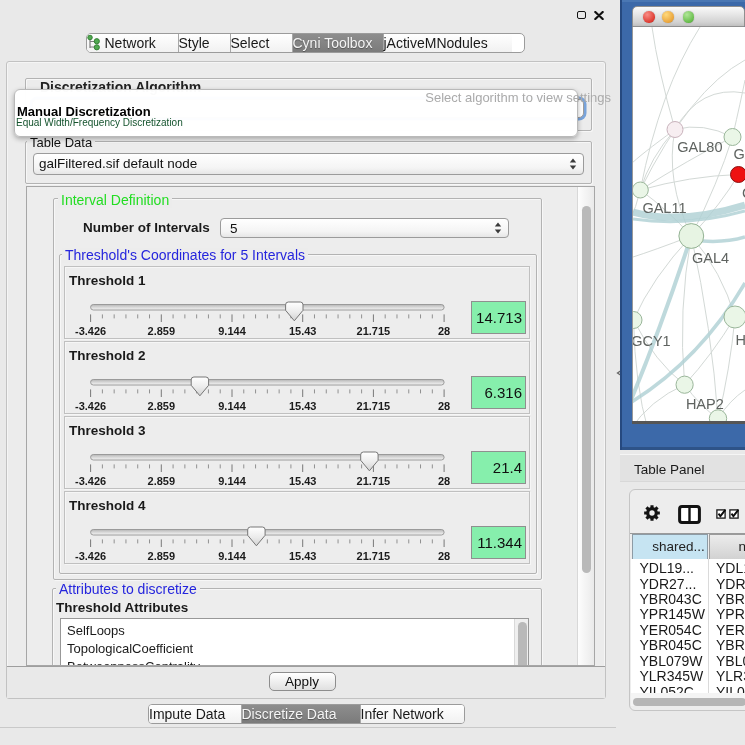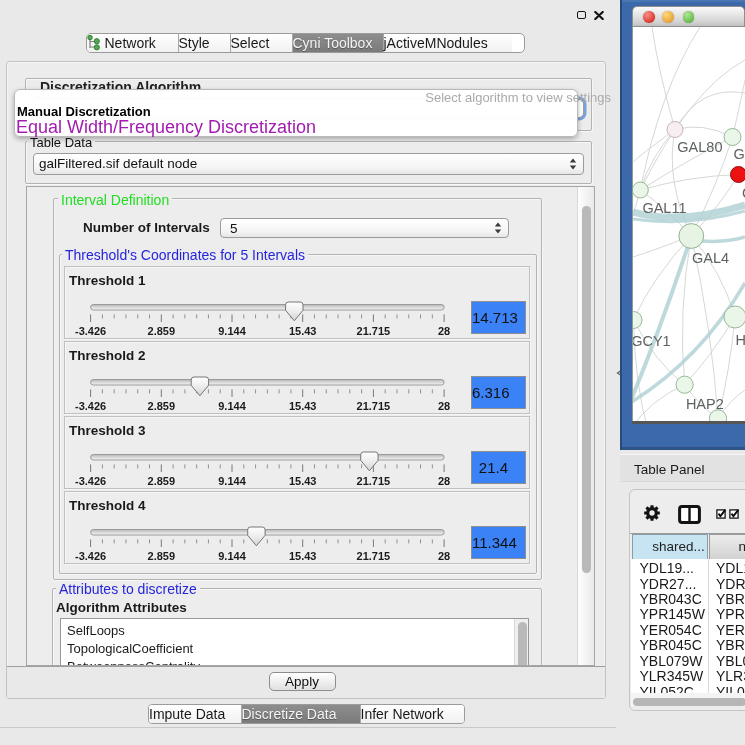--- a/index.html
+++ b/index.html
@@ -34,22 +34,22 @@
 #scrollpane { left:26px; top:186px; width:569px; height:480px; border:1px solid #a6a6a6;
   background:#ededed; overflow:hidden; }
 #vsbtrack { position:absolute; right:0; top:0; width:17px; height:478px;
   background:linear-gradient(to right,#fdfdfd,#eaeaea); border-left:1px solid #d8d8d8; }
 #vsbthumb { position:absolute; right:3.5px; top:19px; width:9px; height:367px;
   background:#b9b9b9; border-radius:5px; }
 
 .tpanel { position:absolute; left:37px; width:466px; height:73.5px;
   border:1px solid #c0c0c0; box-shadow:inset 1px 1px 0 #f6f6f6,1px 1px 0 #f6f6f6; }
 .tptitle { position:absolute; left:4px; top:6px; font-size:13.5px; font-weight:bold; }
-.tfield { position:absolute; left:406px; top:34px; width:55px; height:33px; background:#3b82f6;
-  border:1px solid #8f8f8f; font-size:15px; text-align:right; padding-right:17px; line-height:31px; color:#101010; }
+.tfield { position:absolute; left:406px; top:34px; width:55px; height:33px; background:#86efac;
+  border:1px solid #8f8f8f; font-size:15px; text-align:right; padding-right:3px; line-height:31px; color:#101010; }
 
 #applybar { left:7px; top:666px; width:598px; height:32px; background:#e9e9e9;
   border-top:1px solid #9e9e9e; }
 #applybtn { left:268.5px; top:671.5px; width:67px; height:19px; border:1px solid #8d8d8d;
   border-radius:5px; background:linear-gradient(#ffffff,#e0e0e0); font-size:13.5px;
   text-align:center; line-height:17px; color:#101010; }
 
 .listbox { position:absolute; font-size:13px; }
 
 #bluewin { left:620px; top:0; width:125px; height:450px; background:#3c69a9;
@@ -241,21 +241,21 @@
             <text x="167.0" y="39.5" font-size="11" font-weight="bold" fill="#1b1b1b" text-anchor="middle">9.144</text>
             <text x="237.7" y="39.5" font-size="11" font-weight="bold" fill="#1b1b1b" text-anchor="middle">15.43</text>
             <text x="308.4" y="39.5" font-size="11" font-weight="bold" fill="#1b1b1b" text-anchor="middle">21.715</text>
             <text x="379.1" y="39.5" font-size="11" font-weight="bold" fill="#1b1b1b" text-anchor="middle">28</text>
             <path d="M182.7 9.8 Q182.7 7 185.4 7 L197.4 7 Q200.1 7 200.1 9.8 L200.1 15.3 L191.4 25.8 L182.7 15.3 Z" fill="url(#tg)" stroke="#767676" stroke-width="1"></path>
           </svg>
           <div class="tfield">11.344</div>
         </div>
       <div class="group" style="left:25px;top:401px;width:490px;height:150px"></div>
       <div class="gtitle" style="left:29px;top:395.2px;color:#2525dd">Attributes to discretize</div>
-      <div class="abs" style="left:29px;top:413px;font-size:13.5px;font-weight:bold">Algorithm Attributes</div>
+      <div class="abs" style="left:29px;top:413px;font-size:13.5px;font-weight:bold">Threshold Attributes</div>
       <div class="abs" style="left:33px;top:431px;width:469px;height:120px;border:1px solid #989898;background:#fff">
         <div style="position:absolute;right:0;top:0;width:14px;height:100%;background:#efefef;border-left:1px solid #d9d9d9"></div>
         <div style="position:absolute;right:1.5px;top:2.5px;width:9px;height:200px;background:#b9b9b9;border-radius:5px"></div>
         <div class="listbox" style="left:6px;top:4px">SelfLoops</div>
         <div class="listbox" style="left:6px;top:22px">TopologicalCoefficient</div>
         <div class="listbox" style="left:6px;top:40px">BetweennessCentrality</div>
       </div>
     </div>
     <div id="vsbtrack"></div>
     <div id="vsbthumb"></div>
@@ -401,14 +401,14 @@
     <div class="trow" style="top:682.7px">
       <span class="c1">YIL052C</span>
       <span class="c2">YIL0</span>
     </div>
   <div id="hsbtrack"></div>
   <div id="hsbthumb"></div>
 
   <div id="popup" class="abs"></div>
   <div class="abs" style="left:33px;top:89.5px;width:578px;text-align:right;font-size:13px;color:#aaa;z-index:5">Select algorithm to view settings</div>
   <div class="abs" style="left:17px;top:104px;font-size:13px;font-weight:bold;color:#000;z-index:5">Manual Discretization</div>
-  <div class="abs" style="left:16px;top:117px;font-size:18px;color:#a21caf;z-index:5">Equal Width/Frequency Discretization</div>
+  <div class="abs" style="left:16px;top:117px;font-size:10px;color:#14532d;z-index:5">Equal Width/Frequency Discretization</div>
 
 </div>
 </body></html>

